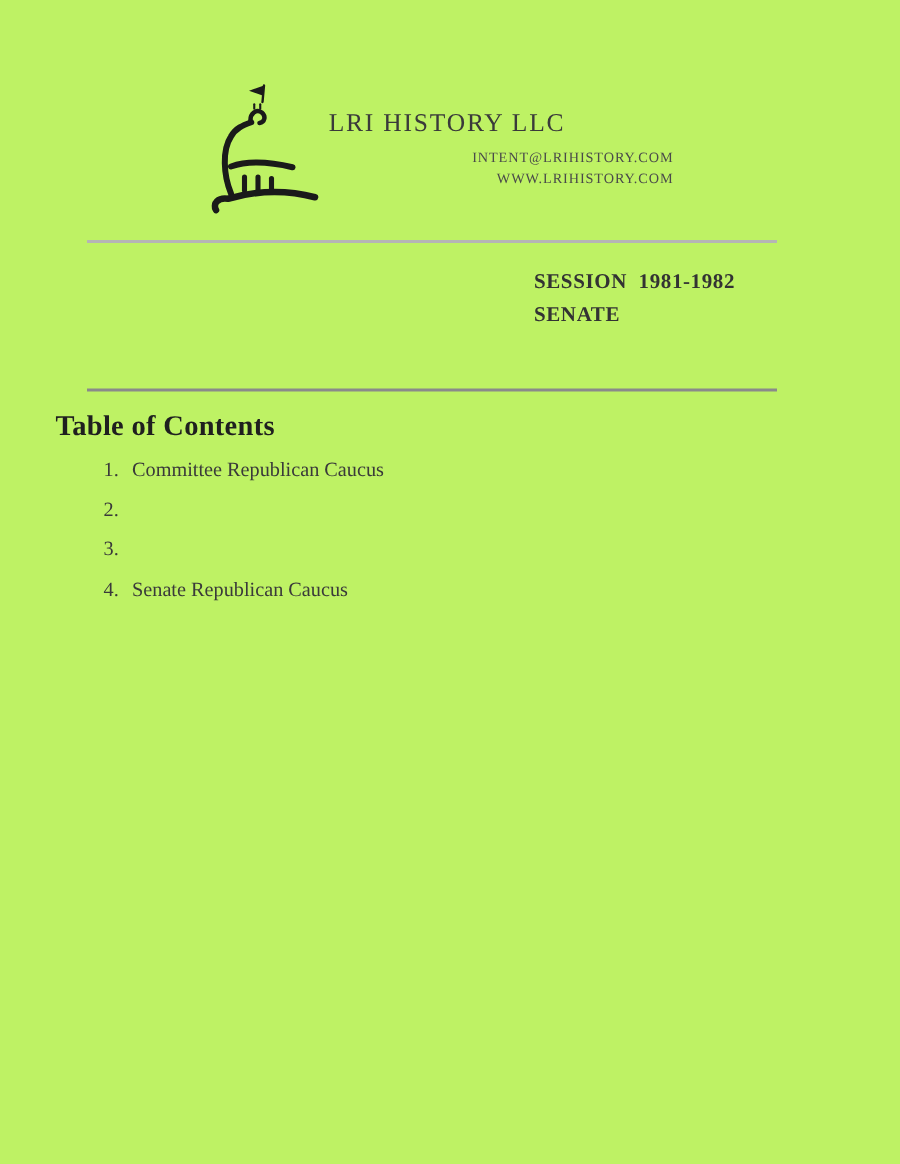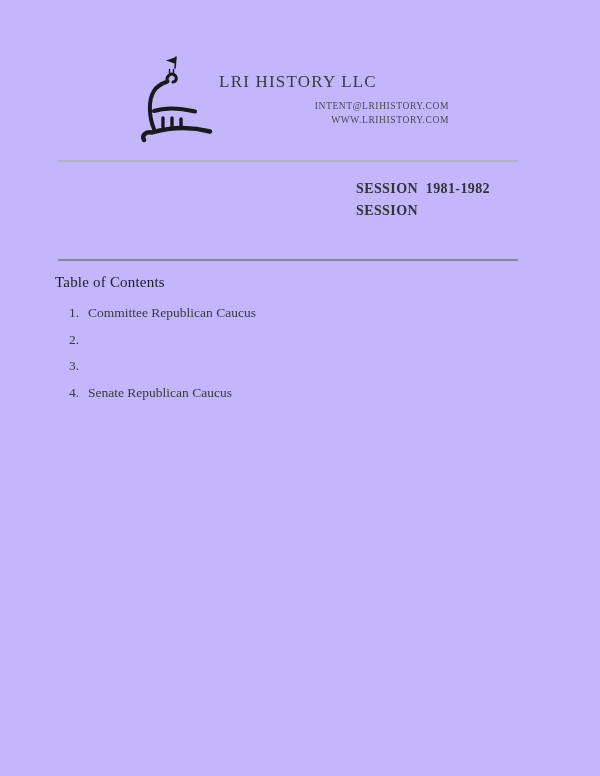--- a/index.html
+++ b/index.html
@@ -4,21 +4,21 @@
 <style>
   html, body {
     margin: 0;
     padding: 0;
     background: #ffffff;
   }
   .page {
     position: relative;
     width: 600px;
     height: 776px;
-    background: #c4b5fd;
+    background: #bef264;
     font-family: "Liberation Serif", "DejaVu Serif", serif;
     overflow: hidden;
   }
 
   
   .logo-wrap {
     position: absolute;
     left: 141px;
     top: 55px;
     width: 74px;
@@ -69,24 +69,24 @@
     font-weight: 700;
     color: #333333;
     line-height: 21.5px;
     letter-spacing: 0.4px;
     white-space: pre; 
   }
 
   
   .toc-heading {
     position: absolute;
-    left: 55px;
+    left: 37px;
     top: 274px;
-    font-size: 15px;
-    font-weight: 400;
+    font-size: 19px;
+    font-weight: 700;
     letter-spacing: 0.2px;
     color: #1f1f1f;
   }
   .toc-list {
     position: absolute;
     left: 69px;
     top: 305px;
   }
   .toc-item {
     display: flex;
@@ -132,21 +132,21 @@
   <div class="masthead">
     <div class="company-name">LRI HISTORY LLC</div>
     <div class="contact-line">INTENT@LRIHISTORY.COM</div>
     <div class="contact-line">WWW.LRIHISTORY.COM</div>
   </div>
 
   <div class="rule rule-1"></div>
 
   <div class="session-block">
     <div class="session-line">SESSION  1981-1982</div>
-    <div class="session-line">SESSION</div>
+    <div class="session-line">SENATE</div>
   </div>
 
   <div class="rule rule-2"></div>
 
   <div class="toc-heading">Table of Contents</div>
 
   <div class="toc-list">
     <div class="toc-item">
       <span class="toc-num">1.</span>
       <span class="toc-label">Committee Republican Caucus</span>

